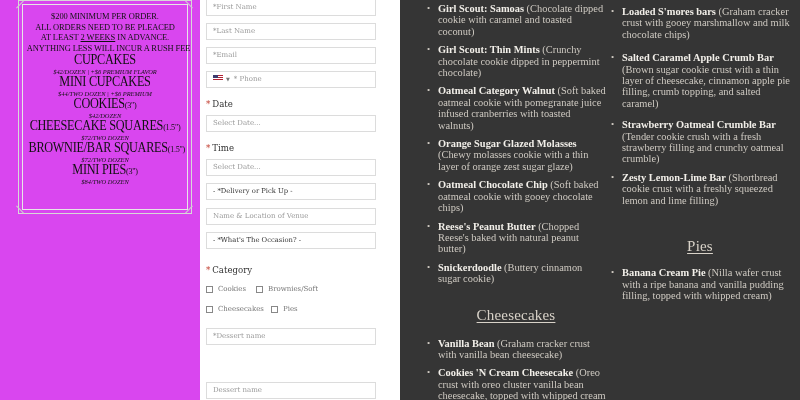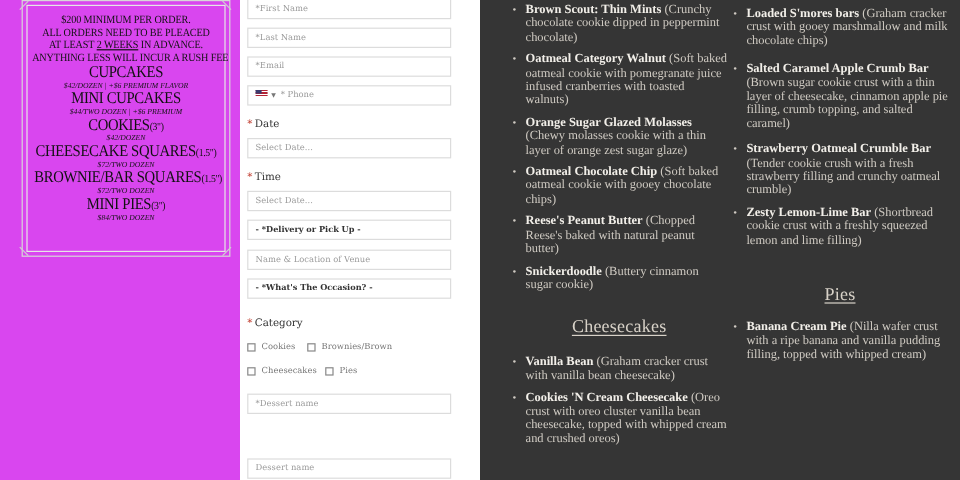--- a/index.html
+++ b/index.html
@@ -45,21 +45,21 @@
     .pitem:first-of-type { margin-top: 9px; }
 
     
     .form-panel { position: absolute; left: 200px; top: 0; width: 200px; height: 400px; background: #fff; }
     .field {
       position: absolute; left: 6px; width: 170px; height: 17px;
       border: 1px solid #dcdcdc; background: #fff;
       font-family: "DejaVu Serif", serif; font-size: 7px; color: #9a9a9a;
       padding-left: 6px; line-height: 15px; white-space: nowrap; overflow: hidden;
     }
-    .field.select { color: #333; font-weight: bold; font-size: 6.8px; }
+    .field.select { color: #333; font-weight: normal; font-size: 6.8px; }
     .field .flag {
       display: inline-block; width: 10px; height: 6px; vertical-align: middle; margin-top: -2px;
       background: linear-gradient(#b22234 0 1px, #fff 1px 2px, #b22234 2px 3px, #fff 3px 4px, #b22234 4px 5px, #fff 5px 6px);
       position: relative;
     }
     .field .flag::before { content: ""; position: absolute; left: 0; top: 0; width: 5px; height: 3px; background: #3c3b6e; }
     .field .caret { font-size: 5px; color: #777; margin: 0 4px 0 3px; }
     .label {
       position: absolute; left: 6px; font-family: "DejaVu Serif", serif; font-size: 8.6px; color: #333; text-align: center;
     }
@@ -151,38 +151,39 @@
   <div class="field select" style="top:232px"><span>- *What's The Occasion? -</span></div>
 
   <div class="label" style="top:265px"><span class="req">*</span><span>Category</span></div>
 
   <div class="cb" style="left:6px; top:285px">
       <span class="box"></span>
       <span>Cookies</span>
     </div>
   <div class="cb" style="left:56px; top:285px">
       <span class="box"></span>
-      <span>Brownies/Brown</span>
+      <span>Brownies/Soft</span>
     </div>
   <div class="cb" style="left:6px; top:305px">
       <span class="box"></span>
       <span>Cheesecakes</span>
     </div>
   <div class="cb" style="left:71px; top:305px">
       <span class="box"></span>
       <span>Pies</span>
     </div>
 
   <div class="field" style="top:328px"><span>*Dessert name</span></div>
   <div class="field" style="top:382px"><span>Dessert name</span></div>
 </div>
 
 <div class="menu-panel">
   <div class="col col-1" style="top:3px">
-    <div class="item"><b>Brown Scout: Thin Mints</b><span> (Crunchy chocolate cookie dipped in peppermint chocolate)</span></div>
+    <div class="item"><b>Girl Scout: Samoas</b><span> (Chocolate dipped cookie with caramel and toasted coconut)</span></div>
+    <div class="item"><b>Girl Scout: Thin Mints</b><span> (Crunchy chocolate cookie dipped in peppermint chocolate)</span></div>
     <div class="item"><b>Oatmeal Category Walnut</b><span> (Soft baked oatmeal cookie with pomegranate juice infused cranberries with toasted walnuts)</span></div>
     <div class="item"><b>Orange Sugar Glazed Molasses</b><span> (Chewy molasses cookie with a thin layer of orange zest sugar glaze)</span></div>
     <div class="item"><b>Oatmeal Chocolate Chip</b><span> (Soft baked oatmeal cookie with gooey chocolate chips)</span></div>
     <div class="item"><b>Reese's Peanut Butter</b><span> (Chopped Reese's baked with natural peanut butter)</span></div>
     <div class="item"><b>Snickerdoodle</b><span> (Buttery cinnamon sugar cookie)</span></div>
 
     <div class="section-title" style="margin:22px 0 14px">Cheesecakes</div>
 
     <div class="item"><b>Vanilla Bean</b><span> (Graham cracker crust with vanilla bean cheesecake)</span></div>
     <div class="item"><b>Cookies 'N Cream Cheesecake</b><span> (Oreo crust with oreo cluster vanilla bean cheesecake, topped with whipped cream and crushed oreos)</span></div>

